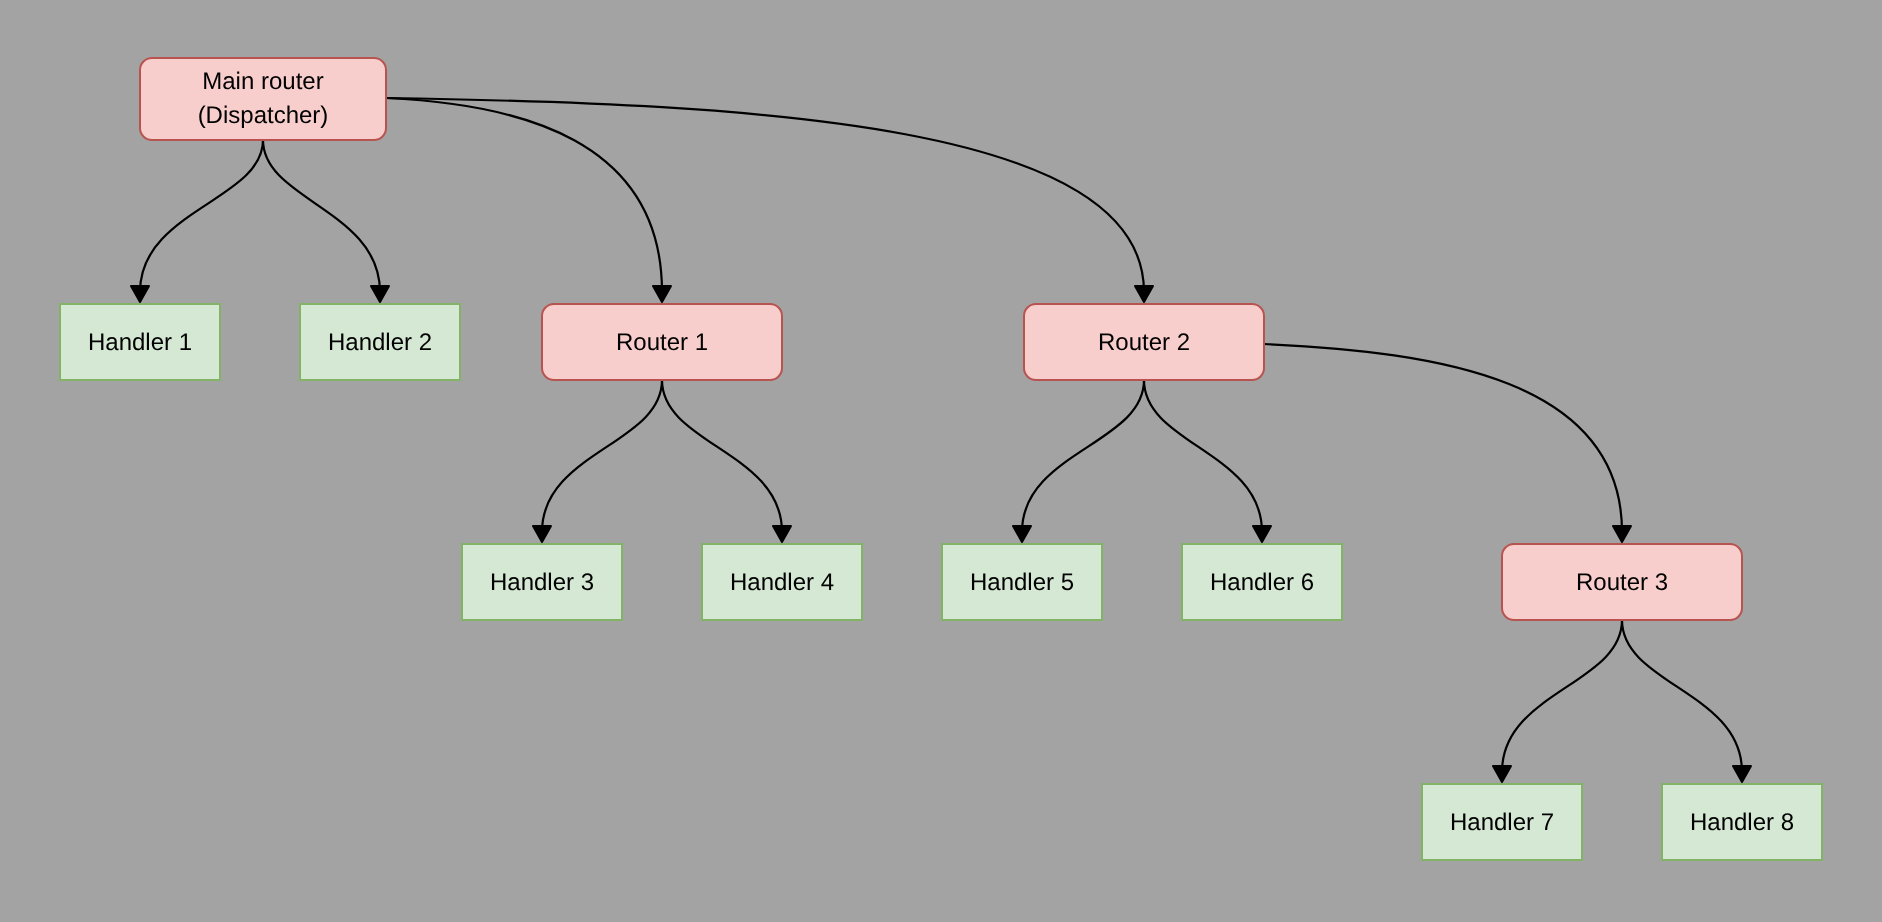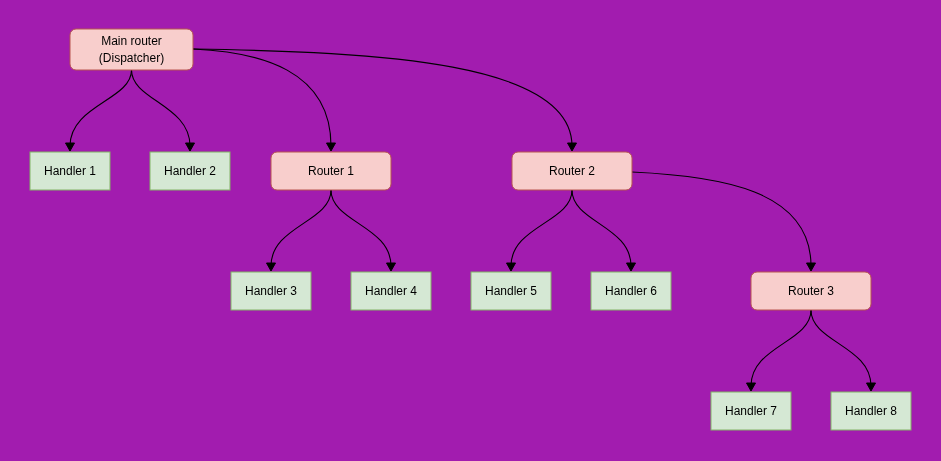--- a/index.html
+++ b/index.html
@@ -4,21 +4,21 @@
 <style>
   html, body {
     margin: 0;
     padding: 0;
     background: #ffffff;
   }
   #canvas {
     position: relative;
     width: 941px;
     height: 461px;
-    background: #a21caf;
+    background: #a3a3a3;
     overflow: hidden;
     font-family: "Liberation Sans", sans-serif;
   }
   #diagram-svg {
     position: absolute;
     left: 0;
     top: 0;
     width: 941px;
     height: 461px;
   }

